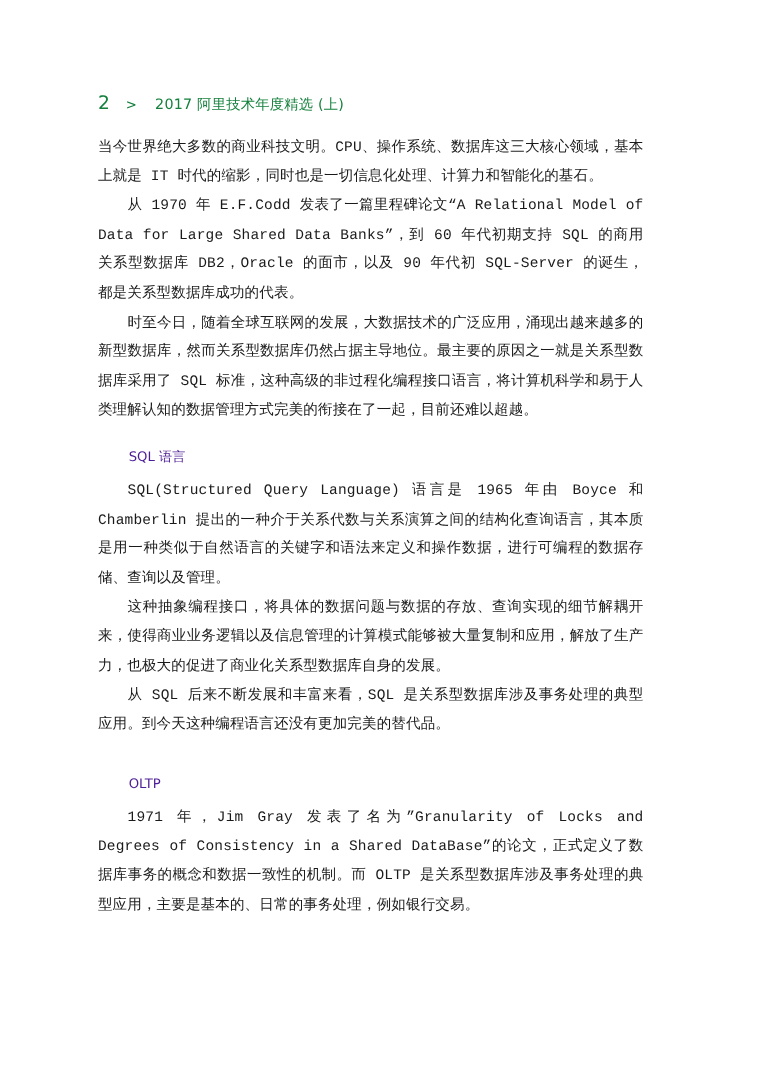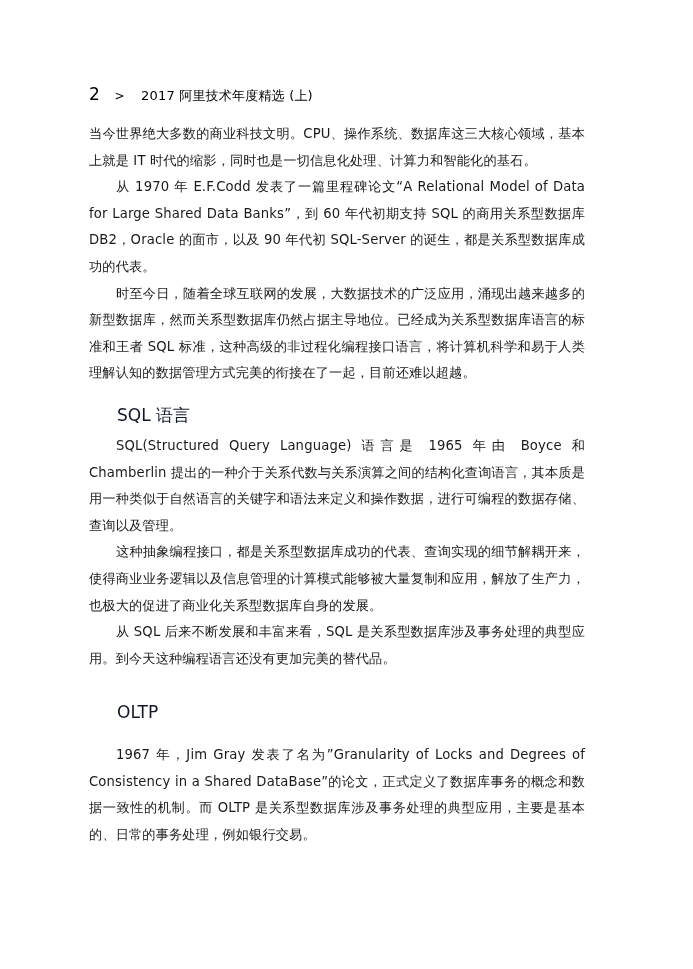--- a/index.html
+++ b/index.html
@@ -13,21 +13,21 @@
       position: relative;
       overflow: hidden;
       font-family: "DejaVu Sans", "Liberation Sans", sans-serif;
       color: #1a1a1a;
     }
     .page-header {
       position: absolute;
       left: 89px;
       top: 84px;
       font-size: 13px;
-      color: #000000;
+      color: #15803d;
       letter-spacing: 0.2px;
       white-space: nowrap;
     }
     .page-header .page-num {
       font-size: 17px;
       margin-right: 10px;
     }
     .page-header .sep {
       margin-right: 12px;
       font-size: 12px;
@@ -38,55 +38,56 @@
       top: 121px;
       width: 496px;
     }
     p {
       margin: 0;
       font-size: 13.2px;
       line-height: 26.6px;
       text-align: justify;
       text-align-last: left;
       letter-spacing: 0.15px;
+      font-family: Liberation Mono, monospace;
     }
     p.indent {
       text-indent: 27px;
     }
     h2 {
       margin: 0;
       font-weight: normal;
-      color: #0f172a;
-      font-size: 17px;
+      color: #4c1d95;
+      font-size: 12px;
       line-height: 24px;
       padding-left: 28px;
     }
     .section-sql {
       margin-top: 16px;
       margin-bottom: 6px;
     }
     .section-oltp {
       margin-top: 28px;
-      margin-bottom: 18px;
+      margin-bottom: 6px;
     }
   </style>
 </head>
 <body>
 
 <div class="page-header">
   <span class="page-num">2</span>
   <span class="sep">&gt;</span>
   <span>2017 阿里技术年度精选 (上)</span>
 </div>
 
 <div class="content">
   <p>当今世界绝大多数的商业科技文明。CPU、操作系统、数据库这三大核心领域，基本上就是 IT 时代的缩影，同时也是一切信息化处理、计算力和智能化的基石。</p>
   <p class="indent">从 1970 年 E.F.Codd 发表了一篇里程碑论文“A Relational Model of Data for Large Shared Data Banks”，到 60 年代初期支持 SQL 的商用关系型数据库 DB2，Oracle 的面市，以及 90 年代初 SQL-Server 的诞生，都是关系型数据库成功的代表。</p>
-  <p class="indent">时至今日，随着全球互联网的发展，大数据技术的广泛应用，涌现出越来越多的新型数据库，然而关系型数据库仍然占据主导地位。已经成为关系型数据库语言的标准和王者 SQL 标准，这种高级的非过程化编程接口语言，将计算机科学和易于人类理解认知的数据管理方式完美的衔接在了一起，目前还难以超越。</p>
+  <p class="indent">时至今日，随着全球互联网的发展，大数据技术的广泛应用，涌现出越来越多的新型数据库，然而关系型数据库仍然占据主导地位。最主要的原因之一就是关系型数据库采用了 SQL 标准，这种高级的非过程化编程接口语言，将计算机科学和易于人类理解认知的数据管理方式完美的衔接在了一起，目前还难以超越。</p>
 
   <h2 class="section-sql">SQL 语言</h2>
   <p class="indent">SQL(Structured Query Language) 语言是 1965 年由 Boyce 和 Chamberlin 提出的一种介于关系代数与关系演算之间的结构化查询语言，其本质是用一种类似于自然语言的关键字和语法来定义和操作数据，进行可编程的数据存储、查询以及管理。</p>
-  <p class="indent">这种抽象编程接口，都是关系型数据库成功的代表、查询实现的细节解耦开来，使得商业业务逻辑以及信息管理的计算模式能够被大量复制和应用，解放了生产力，也极大的促进了商业化关系型数据库自身的发展。</p>
+  <p class="indent">这种抽象编程接口，将具体的数据问题与数据的存放、查询实现的细节解耦开来，使得商业业务逻辑以及信息管理的计算模式能够被大量复制和应用，解放了生产力，也极大的促进了商业化关系型数据库自身的发展。</p>
   <p class="indent">从 SQL 后来不断发展和丰富来看，SQL 是关系型数据库涉及事务处理的典型应用。到今天这种编程语言还没有更加完美的替代品。</p>
 
   <h2 class="section-oltp">OLTP</h2>
-  <p class="indent">1967 年，Jim Gray 发表了名为”Granularity of Locks and Degrees of Consistency in a Shared DataBase”的论文，正式定义了数据库事务的概念和数据一致性的机制。而 OLTP 是关系型数据库涉及事务处理的典型应用，主要是基本的、日常的事务处理，例如银行交易。</p>
+  <p class="indent">1971 年，Jim Gray 发表了名为”Granularity of Locks and Degrees of Consistency in a Shared DataBase”的论文，正式定义了数据库事务的概念和数据一致性的机制。而 OLTP 是关系型数据库涉及事务处理的典型应用，主要是基本的、日常的事务处理，例如银行交易。</p>
 </div>
 
 </body></html>

